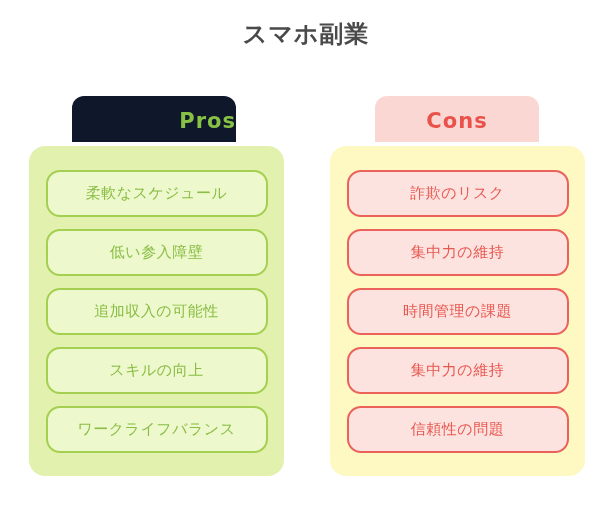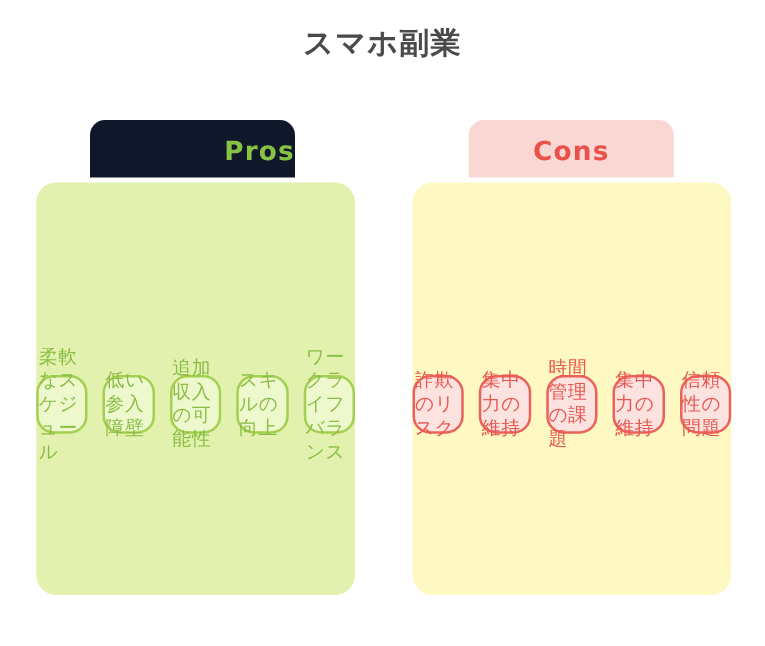--- a/index.html
+++ b/index.html
@@ -55,21 +55,21 @@
   .card {
     position: absolute;
     top: 146px;
     width: 255px;
     height: 330px;
     border-radius: 16px;
     box-shadow: 0 0 0 4px #ffffff;
     z-index: 2;
     box-sizing: border-box;
     display: flex;
-    flex-direction: row;
+    flex-direction: column;
     align-items: center;
     padding-top: 24px;
     gap: 12px;
   }
   .card.pros {
     left: 29px;
     background: #e2f2ae;
   }
   .card.cons {
     left: 330px;

